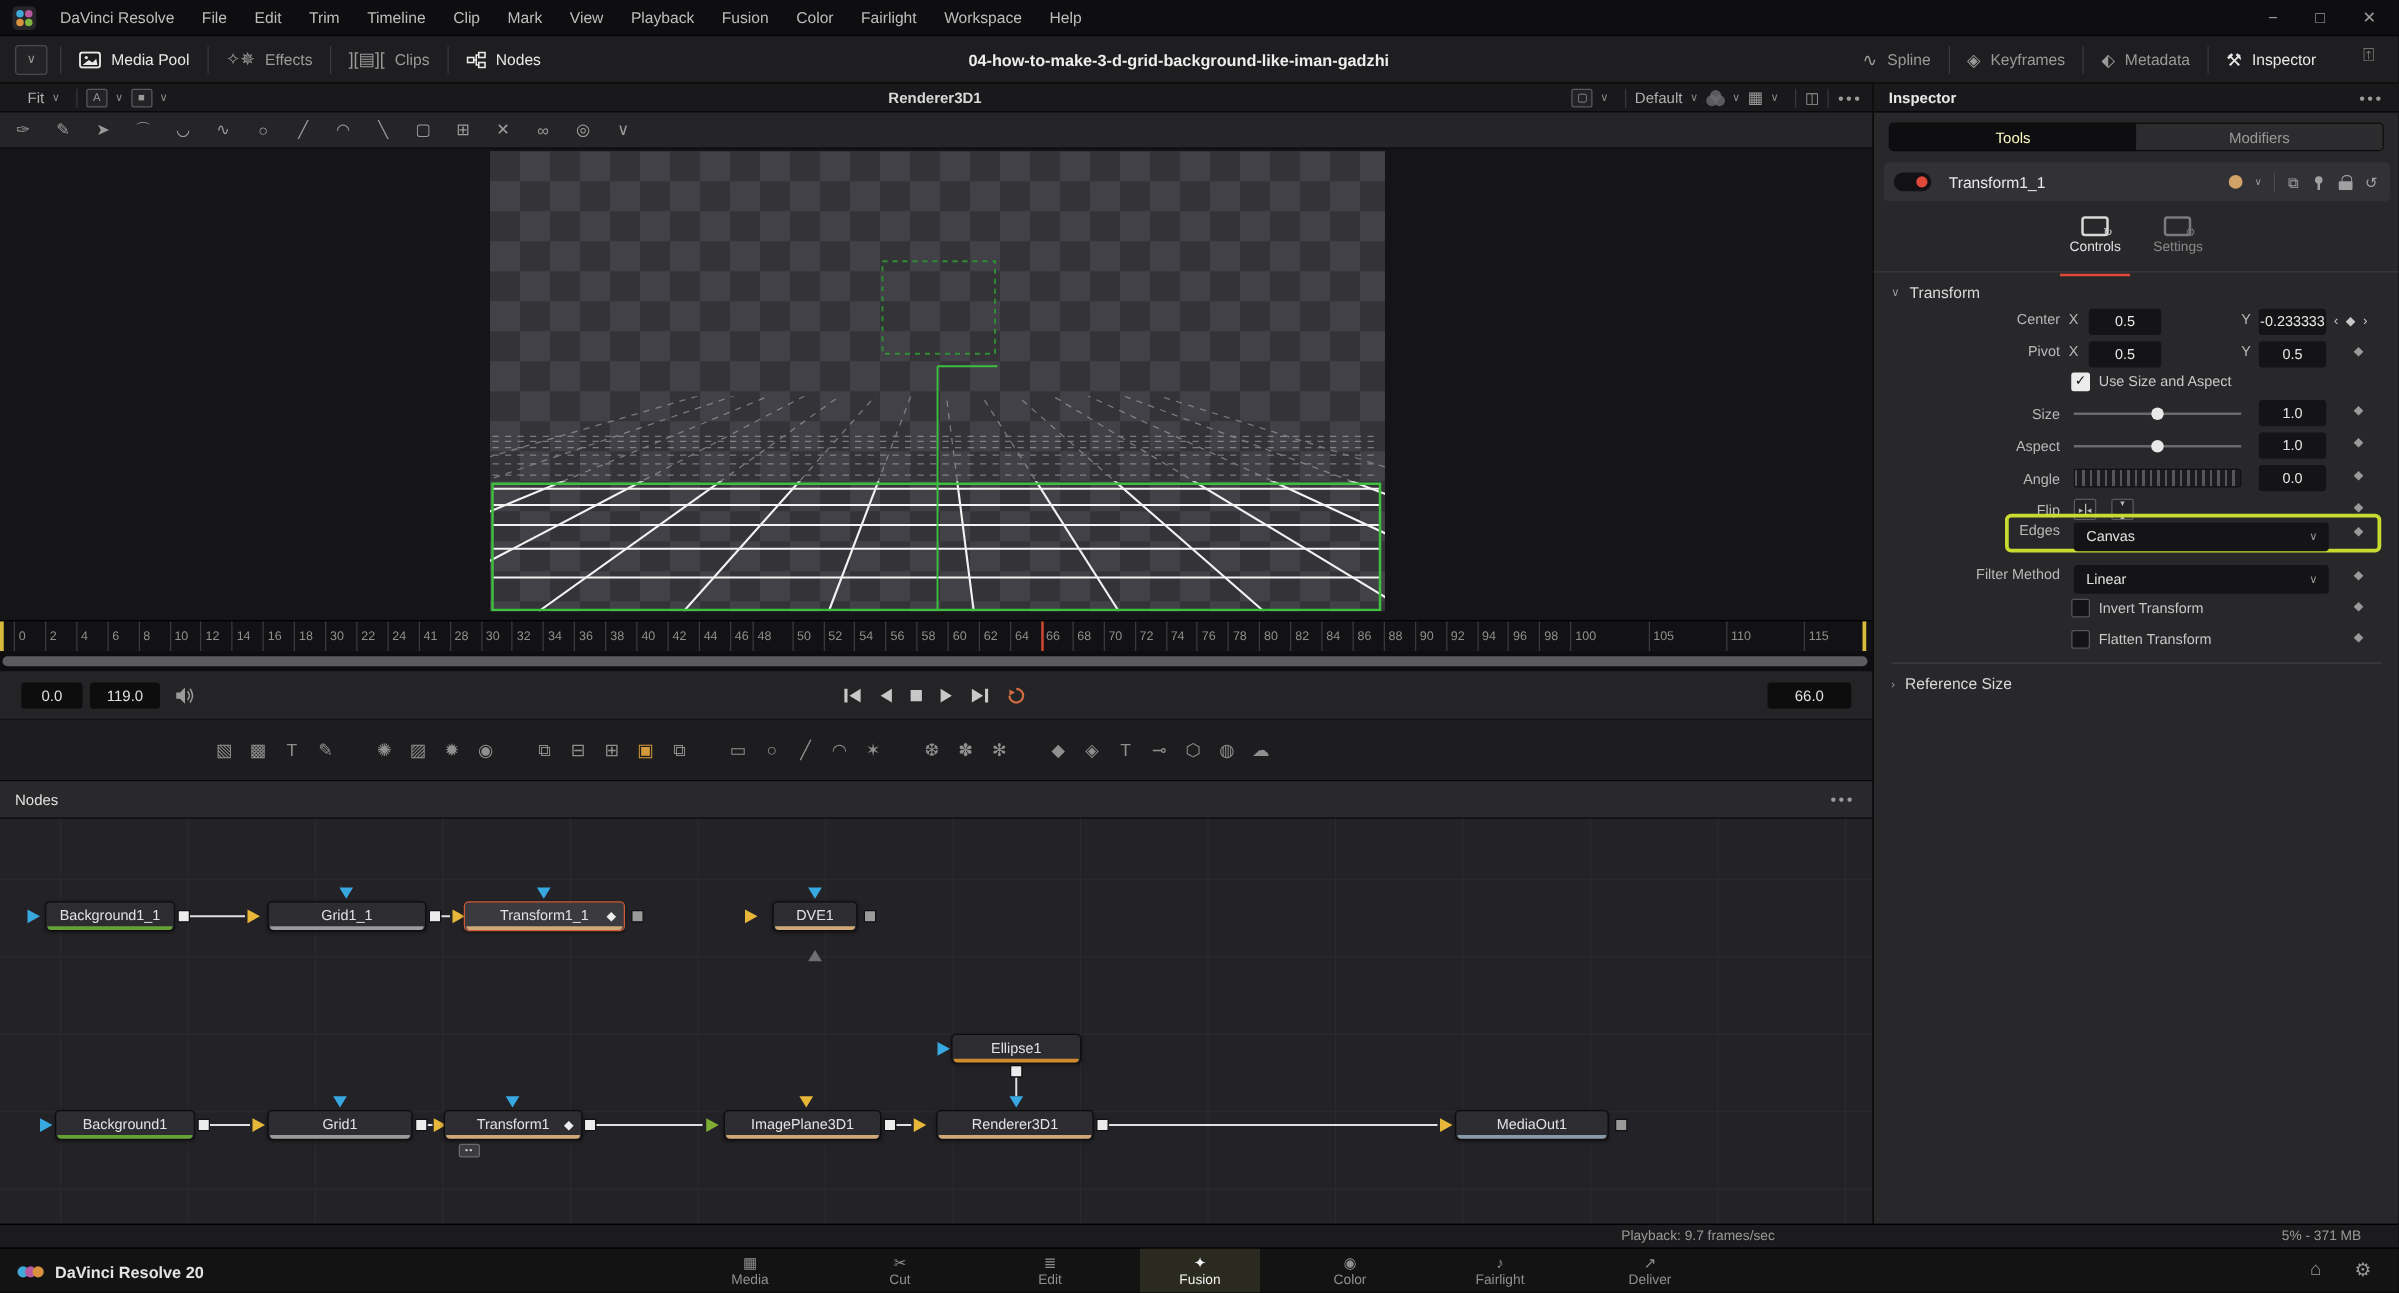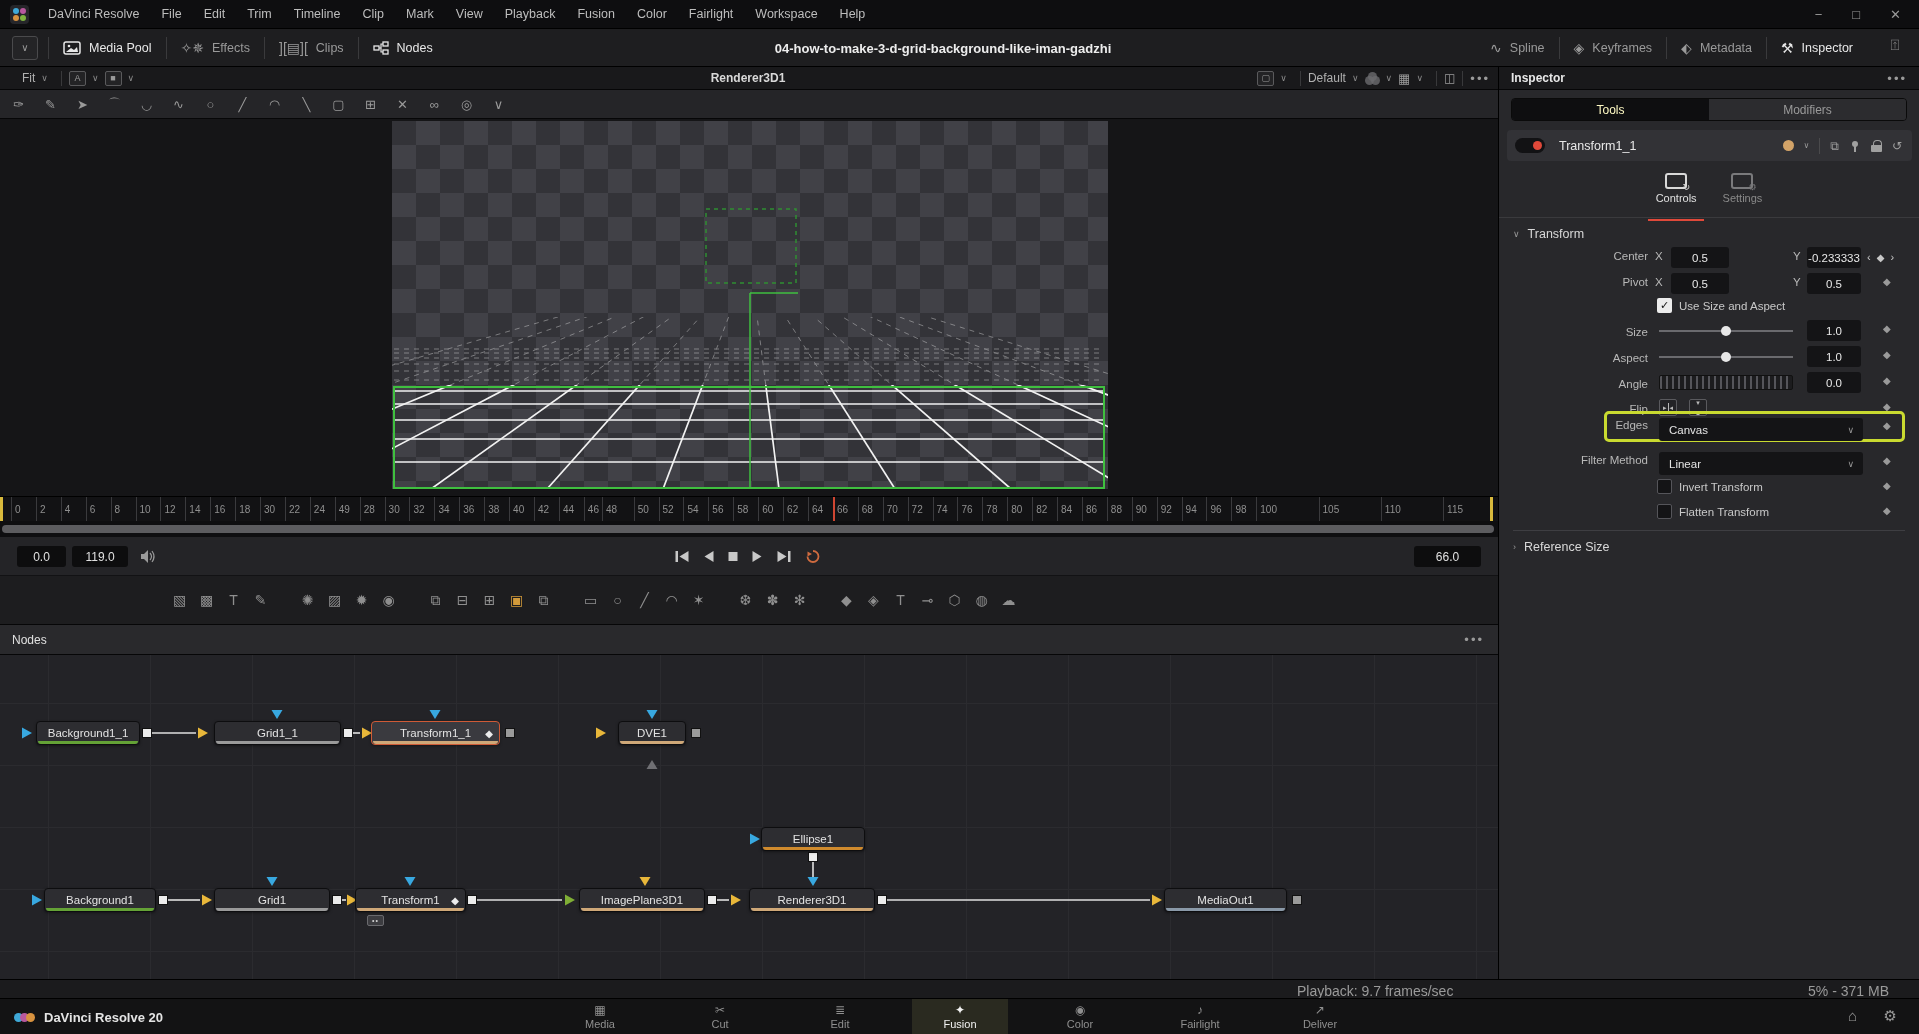--- a/index.html
+++ b/index.html
@@ -79,21 +79,21 @@
     background-image:linear-gradient(#2b2b2f 1px,transparent 1px),linear-gradient(90deg,#2b2b2f 1px,transparent 1px);
     background-size:102px 62px; background-position:48px 48px; }
   #graph-svg { position:absolute; left:0; top:0; }
   .fnode { position:absolute; height:24px; background:#2d2d31; border:1px solid #0d0d0f; border-radius:4px; color:#e2e2e2; font-size:11.5px; display:flex; align-items:center; justify-content:center; box-shadow:0 1px 3px rgba(0,0,0,.4); }
   .fnode .strip { position:absolute; left:1px; right:1px; bottom:0; height:3px; border-radius:0 0 3px 3px; }
   .fnode.selected { border:1.5px solid #cf5a36; background:#3a3a3f; }
   .fnode .ndiamond { position:absolute; right:6px; color:#ececec; font-size:10px; }
   #instance-box { position:absolute; width:17px; height:11px; background:#3c3c40; border:1px solid #6a6a6e; border-radius:2px; color:#d0d0d0; font-size:7px; line-height:9px; text-align:center; letter-spacing:1px; }
 
   
-  #status-strip { position:absolute; left:0; top:979px; width:1919px; height:19px; background:#1b1b1d; border-top:1px solid #000; font-size:14px; color:#9a9a9a; }
+  #status-strip { position:absolute; left:0; top:979px; width:1919px; height:19px; background:#1b1b1d; border-top:1px solid #000; font-size:11px; color:#9a9a9a; }
   #bottom-bar { position:absolute; left:0; top:998px; width:1919px; height:36px; background:#131314; border-top:1px solid #000; }
   #brand { position:absolute; left:14px; top:0; height:36px; display:flex; align-items:center; gap:9px; color:#e4e4e4; font-size:13px; font-weight:bold; }
   #brand-logo { display:flex; }
   #brand-logo i { width:9px; height:9px; border-radius:50%; }
   #brand-logo i:nth-child(1){background:#3fa9d8;} #brand-logo i:nth-child(2){background:#b8589e; margin-left:-3px;} #brand-logo i:nth-child(3){background:#d8923f; margin-left:-3px;}
   .page-tab { position:absolute; top:0; width:96px; height:36px; display:flex; flex-direction:column; align-items:center; justify-content:center; gap:1px; color:#8f8f8f; }
   .page-tab .picon { font-size:12px; line-height:13px; }
   .page-tab .plabel { font-size:11px; }
   .page-tab.active { background:#2a2a20; color:#f2f2f2; }
   #home-btn { position:absolute; right:62px; top:8px; color:#9a9a9a; font-size:15px; }
@@ -371,21 +371,21 @@
         <div class="tick" style="left: 85.718px;">6</div>
         <div class="tick" style="left: 110.624px;">8</div>
         <div class="tick" style="left: 135.53px;">10</div>
         <div class="tick" style="left: 160.436px;">12</div>
         <div class="tick" style="left: 185.342px;">14</div>
         <div class="tick" style="left: 210.248px;">16</div>
         <div class="tick" style="left: 235.154px;">18</div>
         <div class="tick" style="left: 260.06px;">30</div>
         <div class="tick" style="left: 284.966px;">22</div>
         <div class="tick" style="left: 309.872px;">24</div>
-        <div class="tick" style="left: 334.778px;">49</div>
+        <div class="tick" style="left: 334.778px;">41</div>
         <div class="tick" style="left: 359.684px;">28</div>
         <div class="tick" style="left: 384.59px;">30</div>
         <div class="tick" style="left: 409.496px;">32</div>
         <div class="tick" style="left: 434.402px;">34</div>
         <div class="tick" style="left: 459.308px;">36</div>
         <div class="tick" style="left: 484.214px;">38</div>
         <div class="tick" style="left: 509.12px;">40</div>
         <div class="tick" style="left: 534.026px;">42</div>
         <div class="tick" style="left: 558.932px;">44</div>
         <div class="tick" style="left: 583.838px;">46</div>

